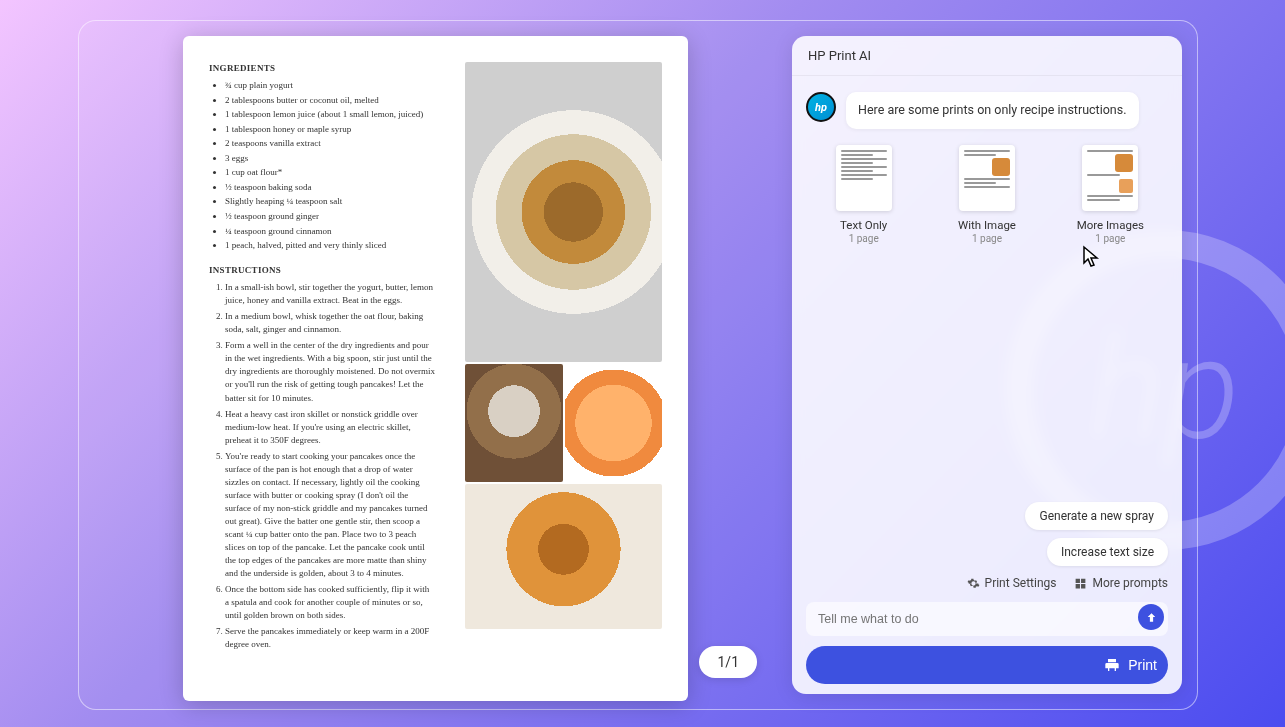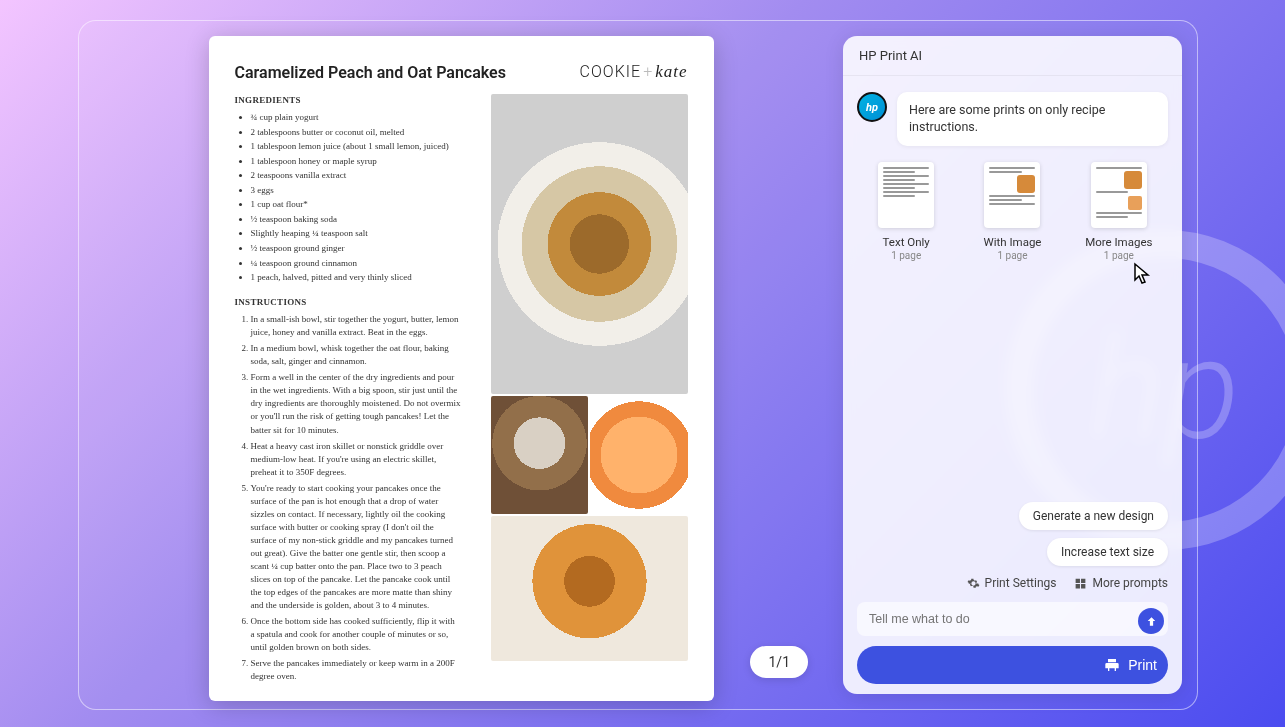--- a/index.html
+++ b/index.html
@@ -58,21 +58,21 @@
   }
   .img3 { flex:1; height:118px; background:
     radial-gradient(circle at 50% 50%, #ffb26b 0 50%, #f08a3e 50% 70%, #fff 70% 100%);
   }
   .img4 { height:145px; background:
     radial-gradient(circle at 50% 45%, #b36a20 0 20%, #e0933a 20% 45%, #efe8dd 45% 100%);
   }
 
   
   .side {
-    width:339px; height:100%; background:rgba(255,255,255,0.88);
+    width:390px; height:100%; background:rgba(255,255,255,0.88);
     border-radius:14px; backdrop-filter:blur(6px);
     display:flex; flex-direction:column; padding:0; overflow:hidden;
     box-shadow:0 2px 20px rgba(0,0,0,0.1);
   }
   .side-header { padding:12px 16px; font-size:13px; color:#333; border-bottom:1px solid rgba(0,0,0,0.05); }
   .side-body { flex:1; padding:16px 14px 10px 14px; display:flex; flex-direction:column; }
   .msg-row { display:flex; gap:10px; align-items:flex-start; margin-bottom:16px; }
   .avatar { width:30px; height:30px; border-radius:50%; background:linear-gradient(135deg,#00b2e3,#008fd4); display:flex; align-items:center; justify-content:center; color:#fff; font-weight:bold; font-size:11px; font-style:italic; border:2px solid #111; flex-shrink:0; }
   .msg-bubble { background:#fff; border-radius:10px; padding:10px 12px; font-size:12.5px; color:#333; box-shadow:0 1px 4px rgba(0,0,0,0.06); line-height:1.35; }
   .options { display:flex; justify-content:space-between; gap:8px; margin-bottom:auto; }
@@ -82,41 +82,35 @@
   .opt-thumb .line.s { width:70%; }
   .opt-thumb .blob { width:18px; height:18px; background:#d68a3a; border-radius:3px; align-self:flex-end; }
   .opt-thumb.more .blob2 { width:14px; height:14px; background:#e8a05a; border-radius:2px; align-self:flex-end; margin-top:1px; }
   .opt-label { font-size:11.5px; color:#333; margin-top:7px; text-align:center; }
   .opt-sub { font-size:10px; color:#888; margin-top:1px; }
   .cursor { position:absolute; width:20px; height:24px; pointer-events:none; }
   .chips { display:flex; flex-direction:column; align-items:flex-end; gap:8px; margin-bottom:10px; }
   .chip { background:#fff; border-radius:16px; padding:7px 14px; font-size:12px; color:#333; box-shadow:0 1px 3px rgba(0,0,0,0.08); cursor:pointer; }
   .setting-row { display:flex; justify-content:flex-end; gap:18px; font-size:12px; color:#444; margin-bottom:12px; }
   .setting-item { display:flex; align-items:center; gap:5px; cursor:pointer; }
-  .input-row { display:flex; align-items:flex-end; background:rgba(255,255,255,0.6); border-radius:8px; padding:2px 4px 2px 12px; margin-bottom:10px; }
+  .input-row { display:flex; align-items:flex-start; background:rgba(255,255,255,0.6); border-radius:8px; padding:2px 4px 2px 12px; margin-bottom:10px; }
   .input-row input { flex:1; border:none; background:transparent; font-size:12.5px; color:#555; outline:none; padding:8px 0; }
   .send-btn { width:26px; height:26px; border-radius:50%; background:#3d51e0; display:flex; align-items:center; justify-content:center; cursor:pointer; }
   .print-btn { background:#3d51e0; color:#fff; border:none; border-radius:22px; padding:11px; font-size:14px; display:flex; align-items:center; justify-content:flex-end; gap:8px; cursor:pointer; }
   svg { display:block; }
 </style>
 </head>
 <body>
 
 <div class="bg-hp">hp</div>
 
 <div class="frame">
 
   <div class="doc-pane">
     <div class="doc">
-      <div class="doc-header">
-        <div class="doc-title">Caramelized Peach and Oat Pancakes</div>
-        <div class="doc-logo">
-          <span class="thin">COOKIE</span><span class="plus">+</span><span class="script">kate</span>
-        </div>
-      </div>
       <div class="doc-body">
         <div class="doc-text">
           <div class="sec-h">INGREDIENTS</div>
           <ul class="ing-list" id="ing-list">
               <li>¾ cup plain yogurt</li>
               <li>2 tablespoons butter or coconut oil, melted</li>
               <li>1 tablespoon lemon juice (about 1 small lemon, juiced)</li>
               <li>1 tablespoon honey or maple syrup</li>
               <li>2 teaspoons vanilla extract</li>
               <li>3 eggs</li>
@@ -198,21 +192,21 @@
             </div>
             <div class="opt-label">More Images</div>
             <div class="opt-sub">1 page</div>
           </div>
           <svg class="cursor" style="left:276px; top:100px;" viewBox="0 0 20 24">
           <path d="M2 2 L2 18 L6 14 L9 21 L12 20 L9 13 L15 13 Z" fill="#fff" stroke="#000" stroke-width="1.5"></path>
         </svg>
       </div>
 
       <div class="chips" id="chips">
-          <div class="chip">Generate a new design</div>
+          <div class="chip">Generate a new spray</div>
           <div class="chip">Increase text size</div>
         </div>
 
       <div class="setting-row">
         <div class="setting-item">
           <svg width="13" height="13" viewBox="0 0 24 24">
               <path fill="#555" d="M12 8a4 4 0 100 8 4 4 0 000-8zm9 4a7 7 0 01-.1 1.2l2.1 1.6-2 3.4-2.5-1a7 7 0 01-2 .1l-.4 2.7h-4l-.4-2.7a7 7 0 01-2-1.2l-2.5 1-2-3.4 2.1-1.6A7 7 0 013 12a7 7 0 01.1-1.2L1 9.2l2-3.4 2.5 1a7 7 0 012-1.2L7.9 3h4l.4 2.7a7 7 0 012 1.2l2.5-1 2 3.4-2.1 1.6c.1.4.1.8.1 1.1z"></path>
             </svg>
           <span>Print Settings</span>
         </div>

